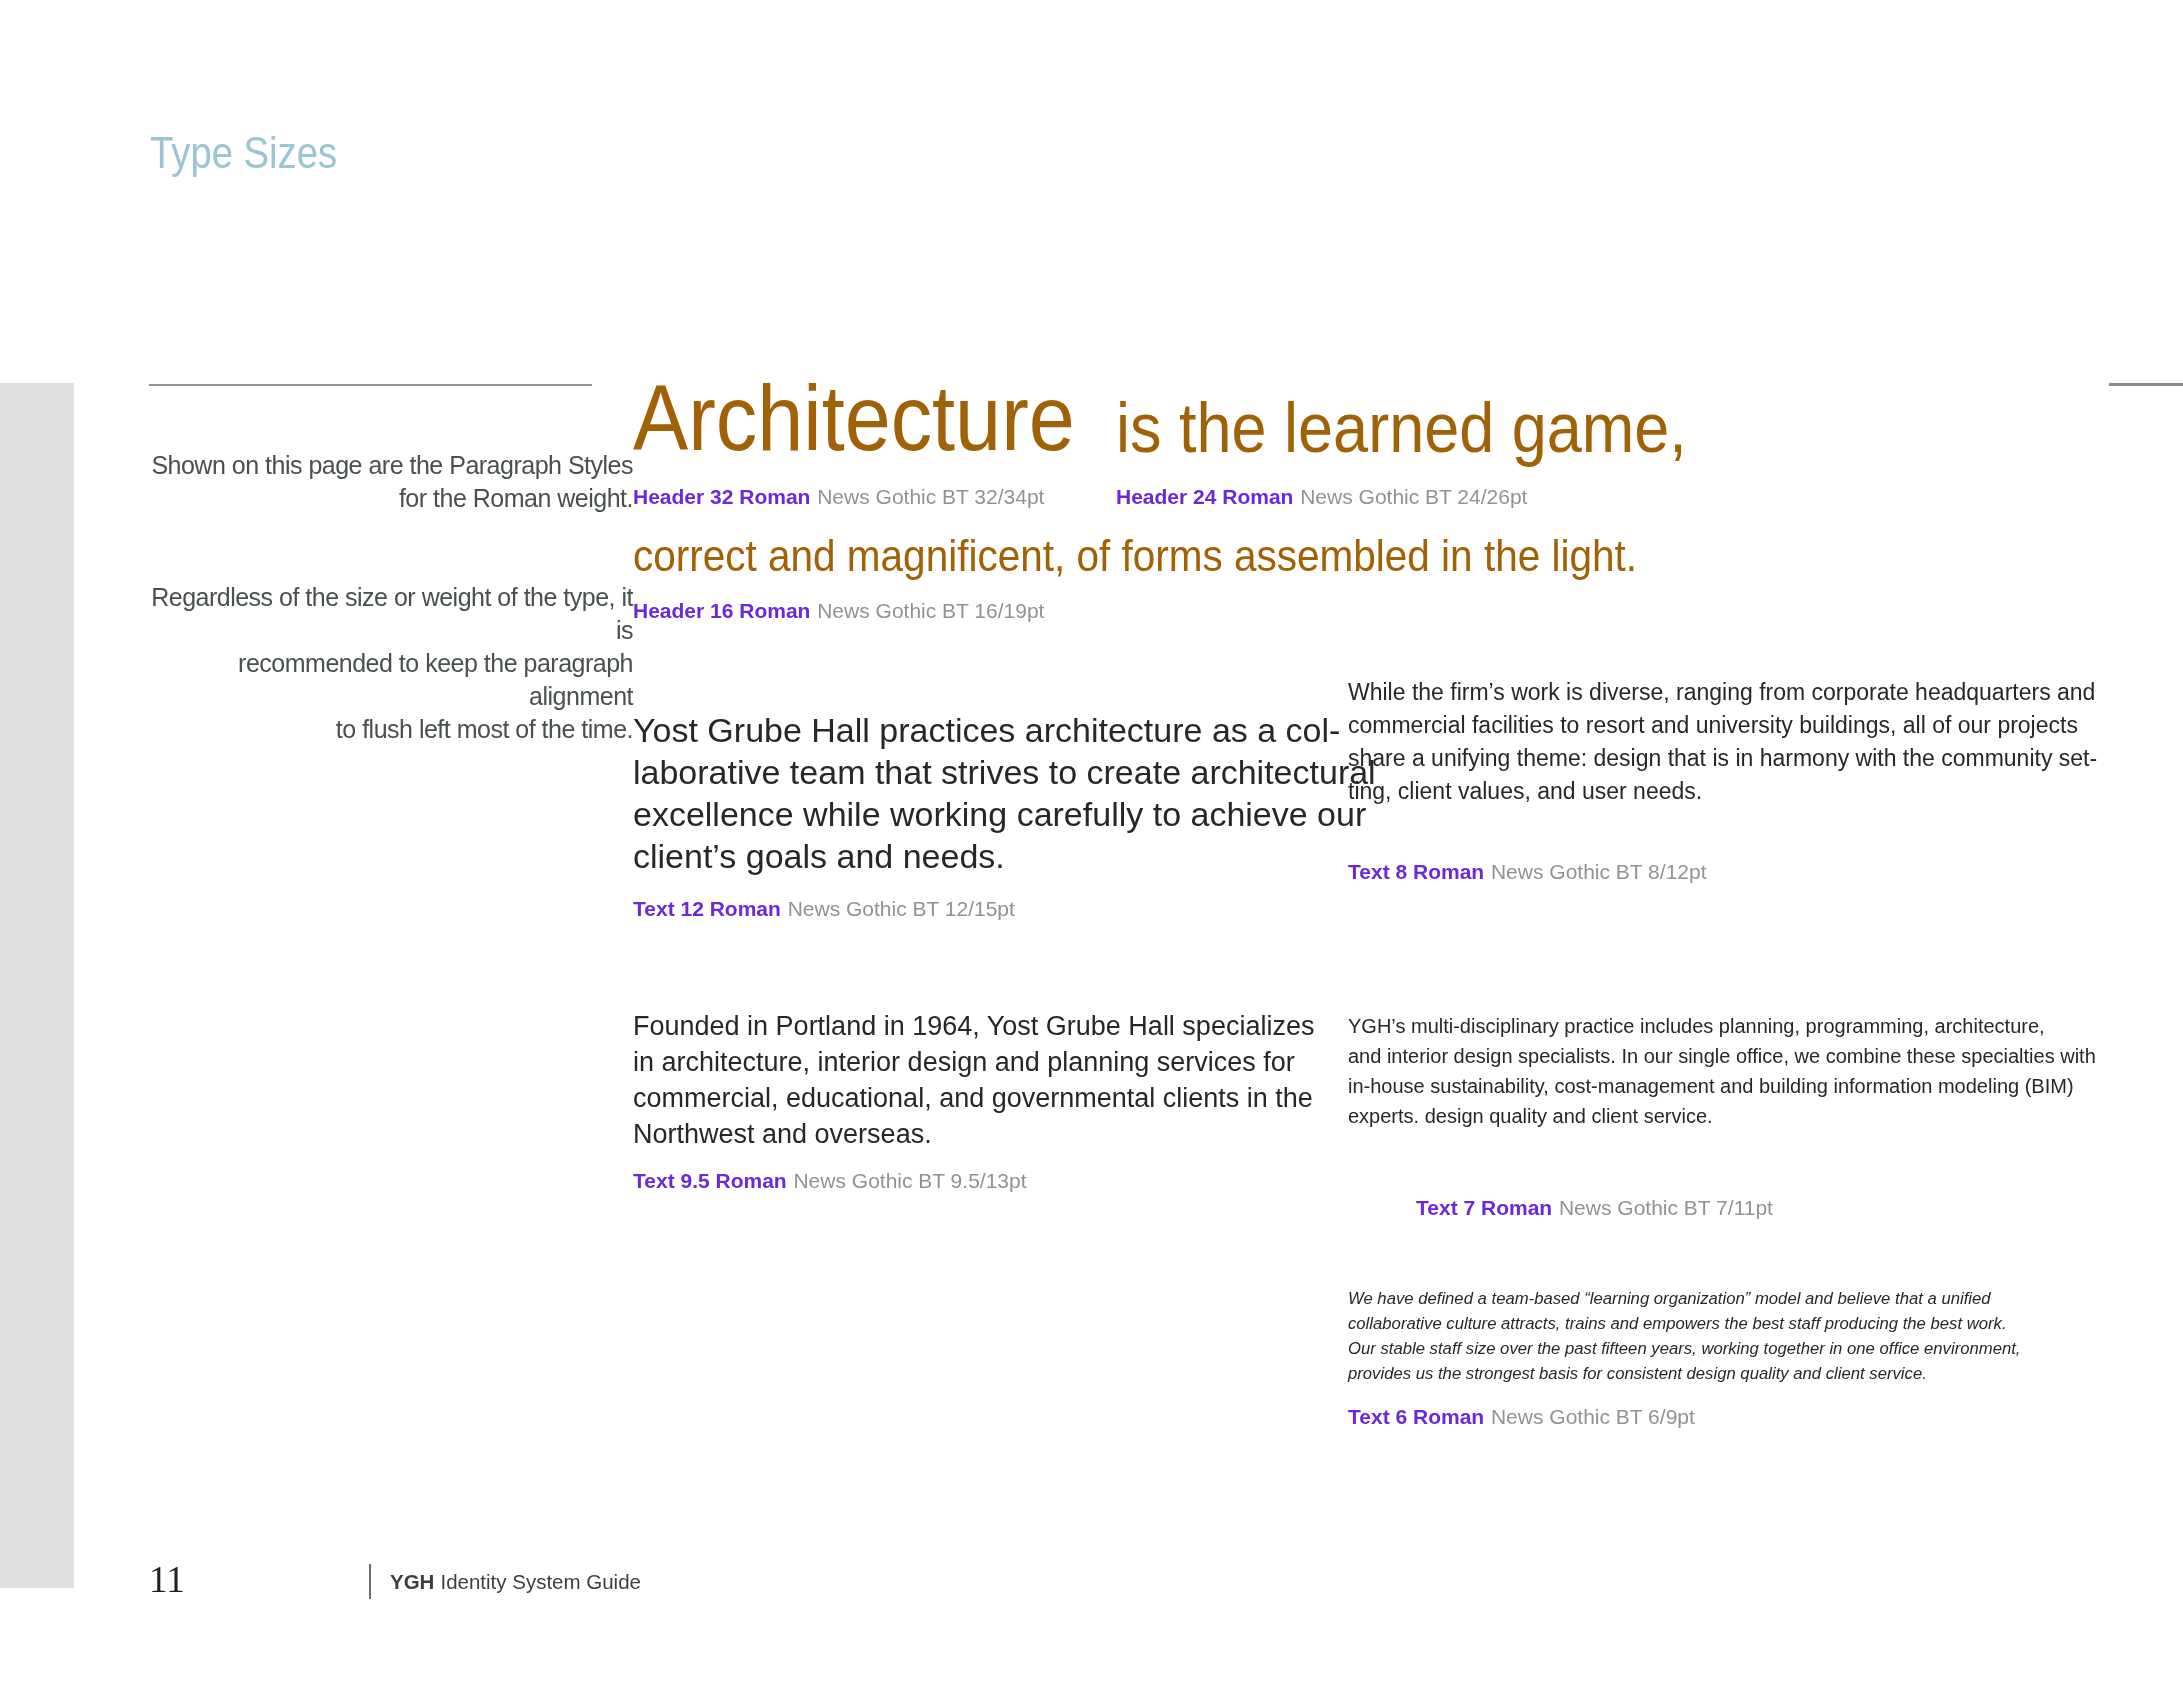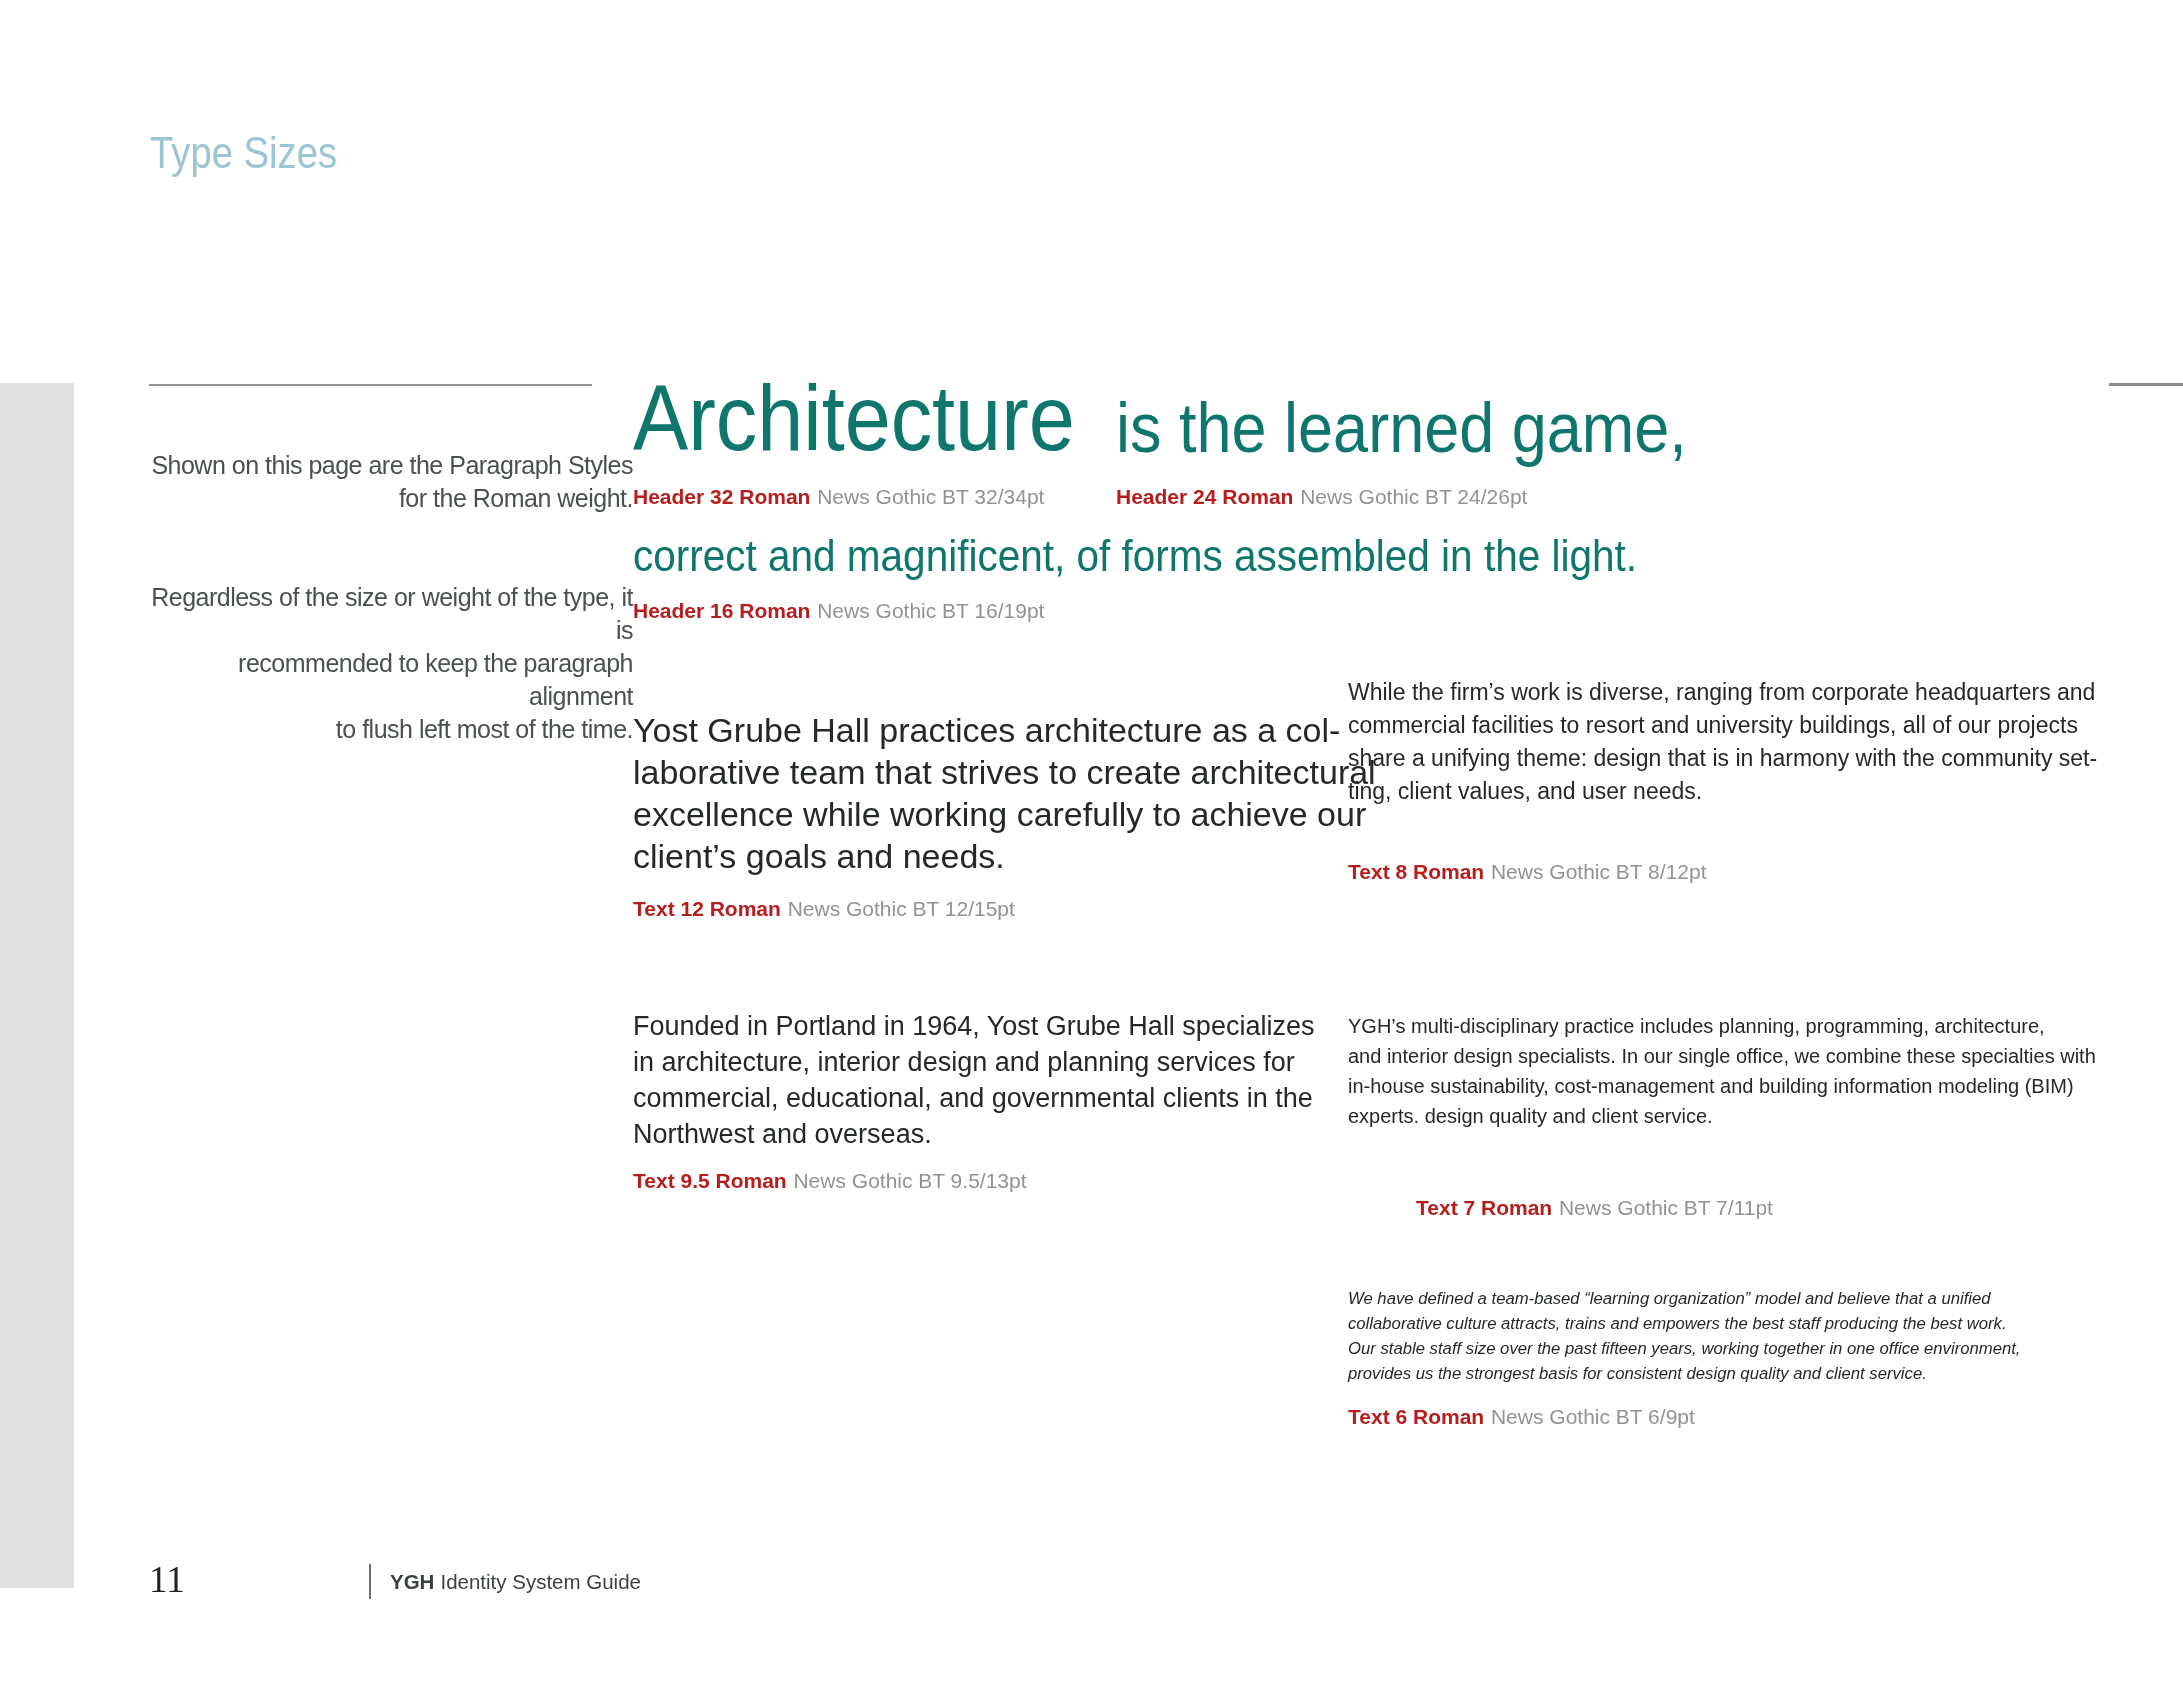--- a/index.html
+++ b/index.html
@@ -31,39 +31,39 @@
   .sidebar-note{
     left:148px;top:416px;width:485px;
     font-size:25px;line-height:33px;color:#49504e;
     letter-spacing:-0.5px;
     white-space:pre-line;
     text-align:right;
   }
   .sidebar-note .para2{margin-top:33px;}
 
   
-  .sample{color:#0f766e;white-space:nowrap;}
+  .sample{color:#a16207;white-space:nowrap;}
   .condensed{transform:scaleX(0.9);transform-origin:0 0;display:inline-block;}
   .sample-h32{left:633px;top:372px;font-size:92px;line-height:1;}
   .sample-h24{left:1116px;top:393px;font-size:70px;line-height:1;}
   .sample-h16{left:633px;top:533px;font-size:45px;line-height:1;}
 
   .body-sample{
     color:#24292 7;color:#24 2927;color:#242927;
     white-space:pre-line;
   }
   .sample-t12{left:633px;top:709px;font-size:34px;line-height:42px;}
   .sample-t95{left:633px;top:1008px;font-size:27px;line-height:36px;}
   .sample-t8{left:1348px;top:676px;font-size:23px;line-height:33px;}
   .sample-t7{left:1348px;top:1011px;font-size:20px;line-height:30px;}
   .sample-t6{left:1348px;top:1286px;font-size:16.7px;line-height:25px;font-style:italic;}
 
   
   .spec-label{font-size:21px;line-height:1.1;white-space:nowrap;}
-  .spec-label .style-name{font-weight:700;color:#b91c1c;}
+  .spec-label .style-name{font-weight:700;color:#6d28d9;}
   .spec-label .font-spec{font-weight:400;color:#8f9492;margin-left:6.8px;}
   .label-h32{left:633px;top:485px;}
   .label-h24{left:1116px;top:485px;}
   .label-h16{left:633px;top:599px;}
   .label-t12{left:633px;top:897px;}
   .label-t8{left:1348px;top:860px;}
   .label-t95{left:633px;top:1169px;}
   .label-t7{left:1416px;top:1148px;margin-top:48px;}
   .label-t6{left:1348px;top:1405px;}
 

